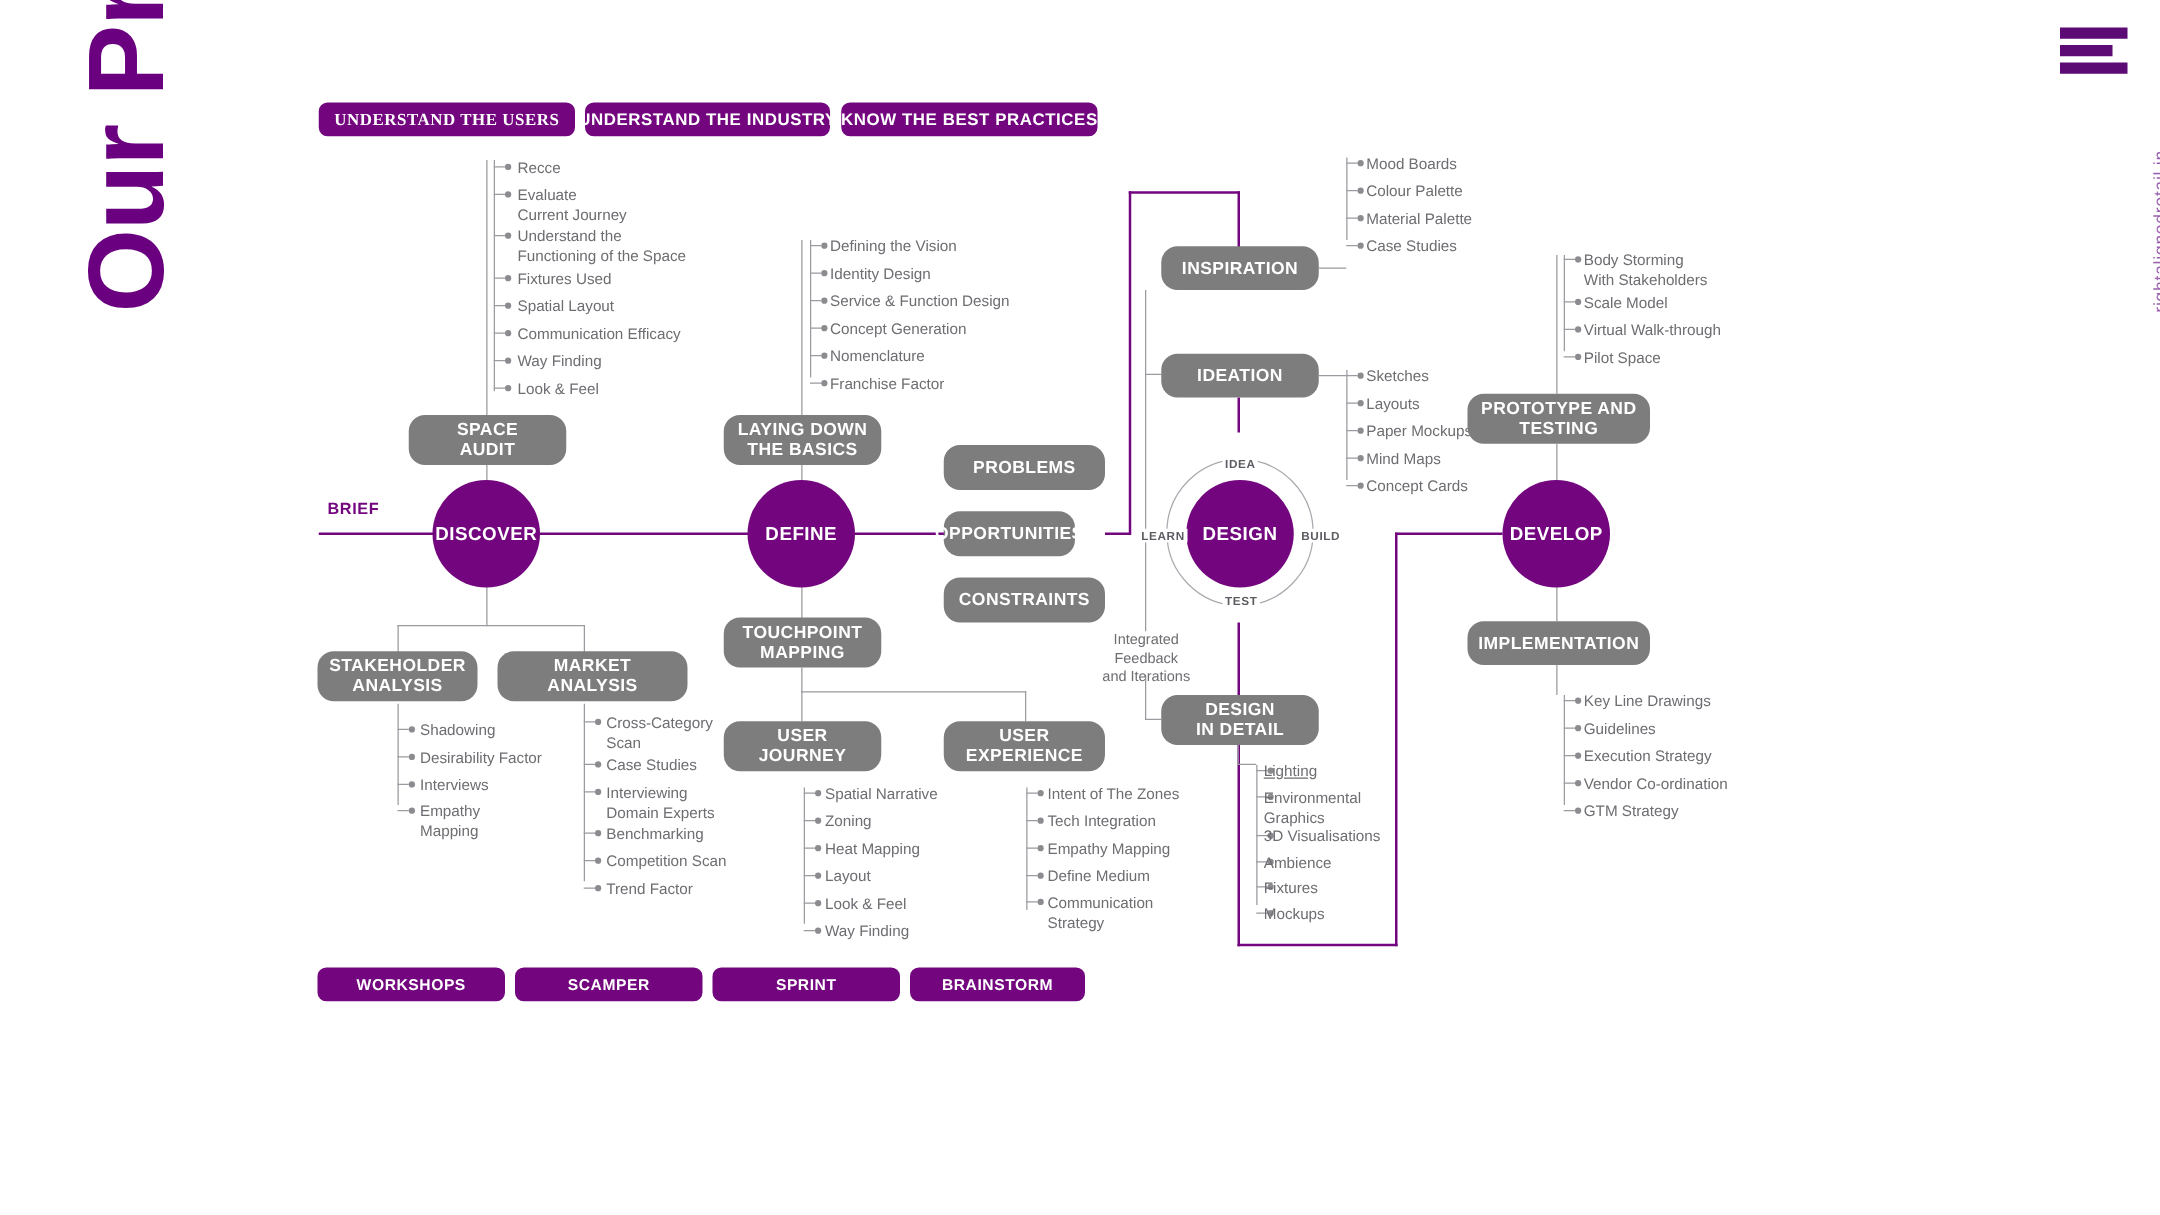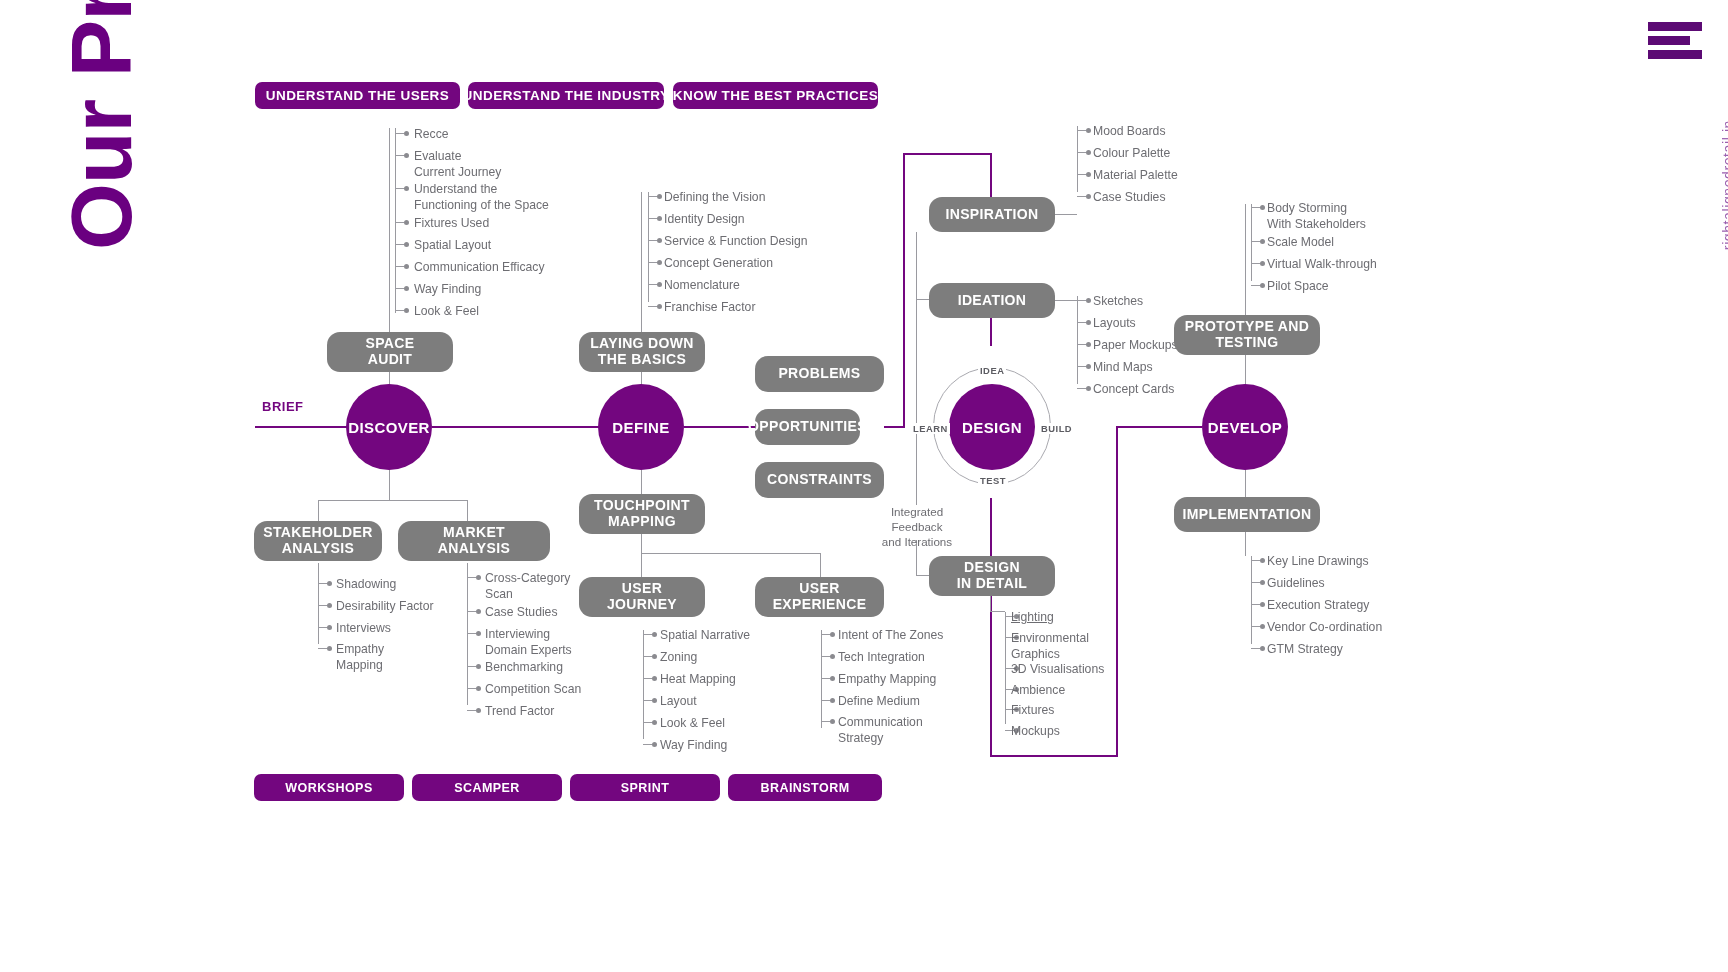--- a/index.html
+++ b/index.html
@@ -450,22 +450,22 @@
       <div class="dot" style="left: 1260px; top: 602px;"></div>
       <div class="leaf" style="left: 1267px; top: 598px;">Execution Strategy</div>
       <div class="hline" style="left: 1251px; top: 626px; width: 9px;"></div>
       <div class="dot" style="left: 1260px; top: 624px;"></div>
       <div class="leaf" style="left: 1267px; top: 620px;">Vendor Co-ordination</div>
       <div class="hline" style="left: 1251px; top: 648px; width: 9px;"></div>
       <div class="dot" style="left: 1260px; top: 646px;"></div>
       <div class="leaf" style="left: 1267px; top: 642px;">GTM Strategy</div>
     </div>
   <div id="layer-buttons">
-      <div class="pill pill-top" style="left: 255px; top: 82px; width: 205px;">UNDERSTAND THE USERS</div>
+      <div class="pill pill-top" style="left: 255px; top: 82px; width: 205px; font-family: Liberation Serif, serif;">UNDERSTAND THE USERS</div>
       <div class="pill pill-top" style="left: 468px; top: 82px; width: 196px;">UNDERSTAND THE INDUSTRY</div>
       <div class="pill pill-top" style="left: 673px; top: 82px; width: 205px;">KNOW THE BEST PRACTICES</div>
       <div class="pill pill-bot" style="left: 254px; top: 774px; width: 150px;">WORKSHOPS</div>
       <div class="pill pill-bot" style="left: 412px; top: 774px; width: 150px;">SCAMPER</div>
       <div class="pill pill-bot" style="left: 570px; top: 774px; width: 150px;">SPRINT</div>
-      <div class="pill pill-bot" style="left: 728px; top: 774px; width: 154px;">BRAINSTORM</div>
+      <div class="pill pill-bot" style="left: 728px; top: 774px; width: 140px;">BRAINSTORM</div>
     </div>
 
 </div>
 
 </body></html>

